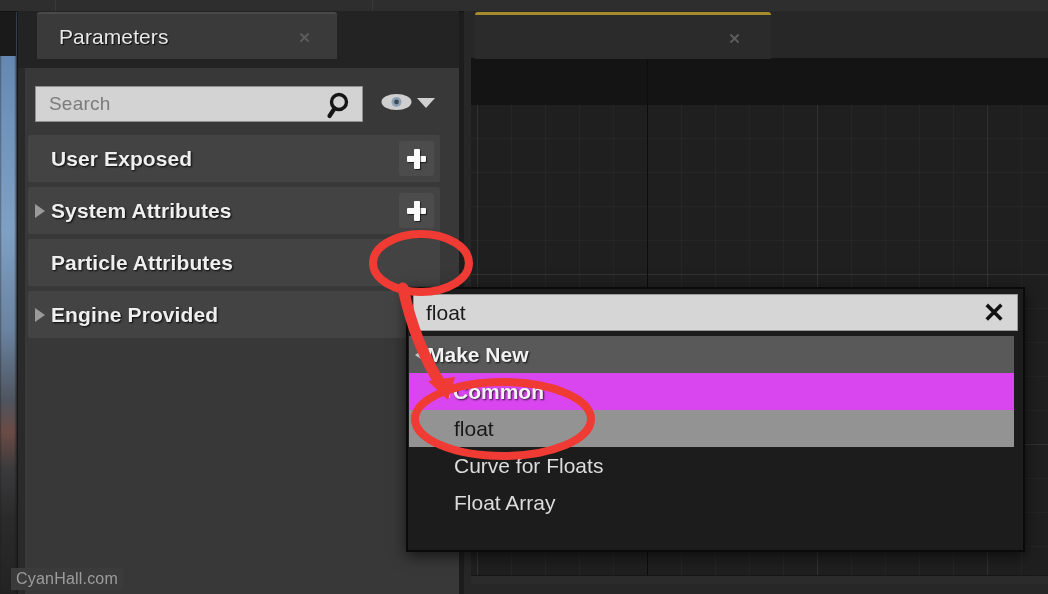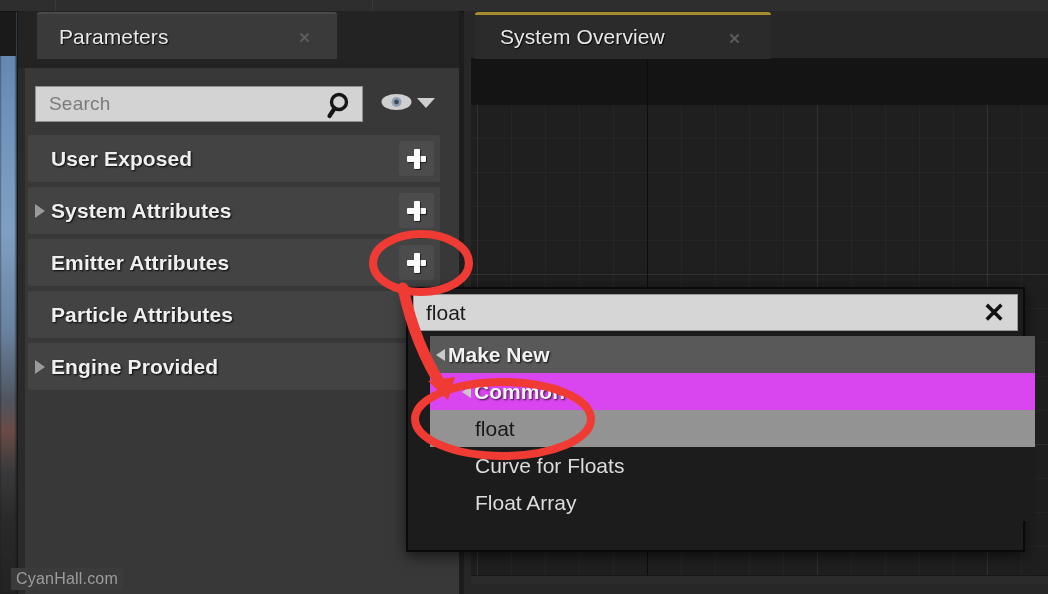--- a/index.html
+++ b/index.html
@@ -155,21 +155,21 @@
   .popup-search{
     position:relative;margin:5px 5px 0 5px;height:37px;background:#d6d6d6;
     border:1px solid #9a9a9a;box-sizing:border-box;display:flex;align-items:center;
   }
   .popup-search-text{margin-left:12px;color:#1a1a1a;font-size:21px;}
   .popup-clear{
     position:absolute;right:9px;top:4px;width:28px;height:28px;
     display:flex;align-items:center;justify-content:center;
     color:#121212;font-size:27px;font-weight:700;line-height:1;
   }
-  .popup-list{position:absolute;left:22px;top:47px;width:605px;}
+  .popup-list{position:absolute;left:1px;top:47px;width:605px;}
   .pitem{
     height:37px;display:flex;align-items:center;box-sizing:border-box;
   }
   .pitem.cat1{background:#595959;}
   .pitem.cat2{background:#d946ef;}
   .pitem.sel{background:#939393;}
   .pitem.plain{background:#1c1c1c;}
   .ptri{
     width:0;height:0;
     border-top:6px solid transparent;border-bottom:6px solid transparent;
@@ -248,25 +248,20 @@
       <span class="attr-label">User Exposed</span>
       <span class="plus-btn"></span>
     </div>
 
     <div class="attr-row">
       <span class="tri"></span>
       <span class="attr-label">System Attributes</span>
       <span class="plus-btn"></span>
     </div>
 
-    <div class="attr-row">
-      <span class="tri-spacer"></span>
-      <span class="attr-label">Emitter Attributes</span>
-      <span class="plus-btn"></span>
-    </div>
 
     <div class="attr-row">
       <span class="tri-spacer"></span>
       <span class="attr-label">Particle Attributes</span>
     </div>
 
     <div class="attr-row">
       <span class="tri"></span>
       <span class="attr-label">Engine Provided</span>
     </div>
@@ -276,21 +271,20 @@
   <div class="panel-right">
     <div class="graph">
       <div class="graph-grid"></div>
       <div class="graph-topband"></div>
       <div class="graph-axis-v"></div>
       <div class="graph-bottom-edge"></div>
     </div>
   </div>
 
   <div class="tab" id="tab-overview">
-    <span class="tab-label">System Overview</span>
     <span class="tab-close">✕</span>
   </div>
 
   <div class="popup">
 
     <div class="popup-search">
       <span class="popup-search-text">float</span>
       <span class="popup-clear">✕</span>
     </div>
 

